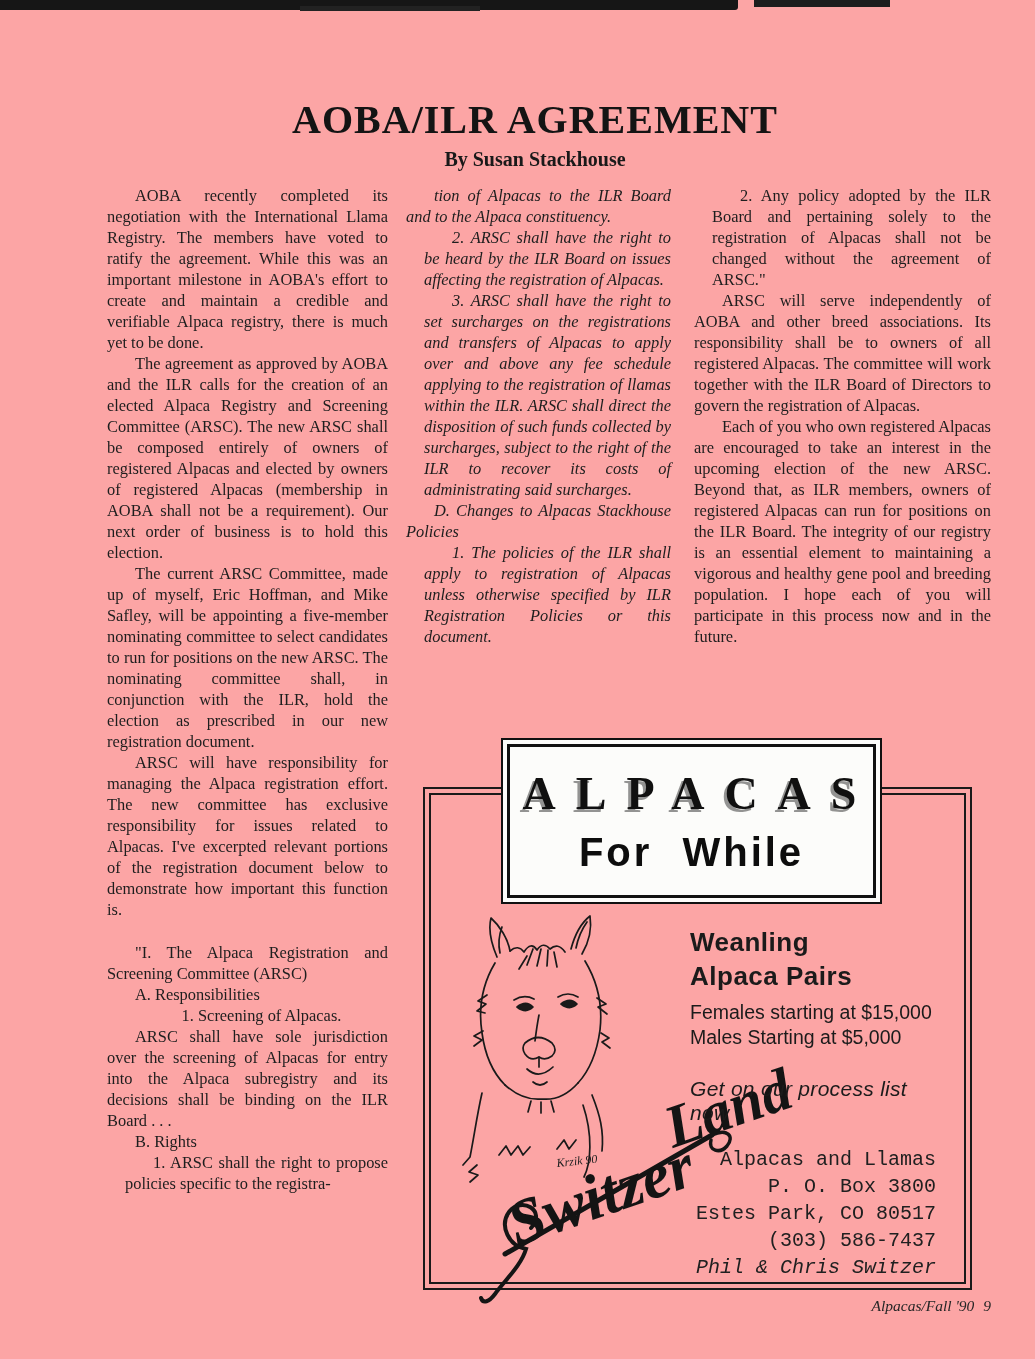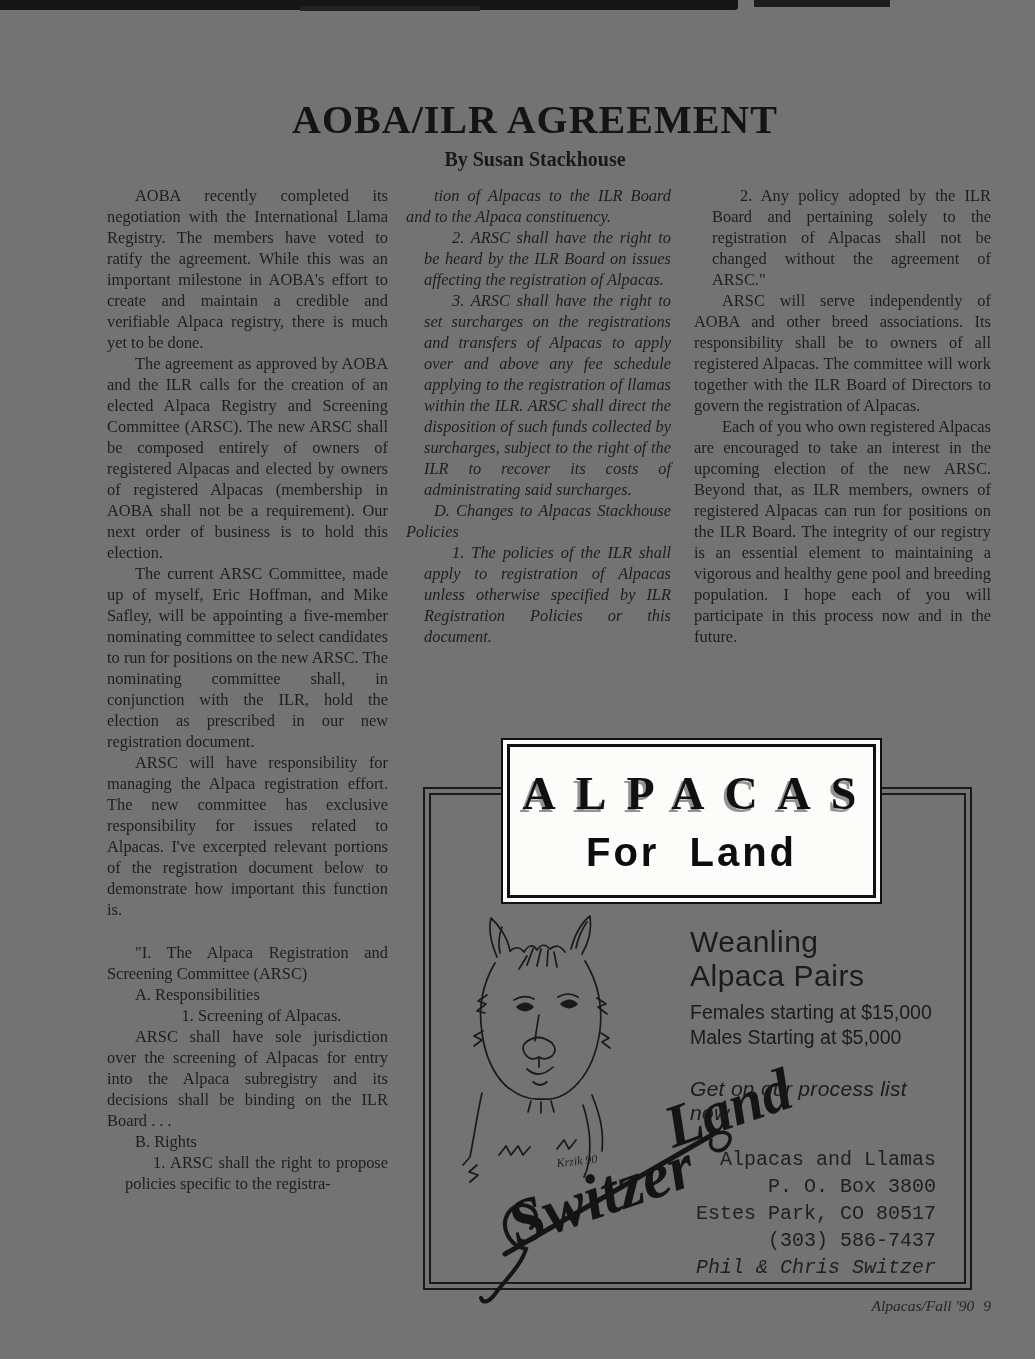--- a/index.html
+++ b/index.html
@@ -1,21 +1,21 @@
 <!DOCTYPE html>
 <html lang="en"><head>
 <meta charset="utf-8">
 <style>
   html,body{margin:0;padding:0;}
   body{background:#d9d9d9;}
   .page{
     position:relative;
     width:1035px;height:1359px;
     margin:0 auto;
-    background:#737373;
+    background:#fca5a5;
     overflow:hidden;
     font-family:"Liberation Serif", serif;
     color:#1c1c1c;
   }
   
   .scanbar1{position:absolute;left:0;top:0;width:738px;height:10px;background:#161616;border-radius:0 0 3px 0;}
   .scanbar2{position:absolute;left:754px;top:0;width:136px;height:7px;background:#1d1d1d;}
   .scanbar3{position:absolute;left:300px;top:6px;width:180px;height:5px;background:#222;}
 
   .title{
@@ -65,21 +65,21 @@
     white-space:nowrap;
   }
   .ad-subheadline{
     font-family:"Liberation Sans",sans-serif;font-weight:bold;font-size:40px;
     letter-spacing:3px;word-spacing:16px;color:#0d0d0d;margin-top:10px;
   }
 
   .alpaca-art{position:absolute;left:441px;top:903px;width:220px;height:300px;}
 
   .offer{position:absolute;left:690px;top:925px;width:254px;font-family:"Liberation Sans",sans-serif;color:#1b1b1b;}
-  .offer-title{font-size:30px;font-weight:normal;line-height:34px;letter-spacing:0.5px;}
+  .offer-title{font-size:26px;font-weight:bold;line-height:34px;letter-spacing:0.5px;}
   .offer-prices{font-size:19.5px;line-height:25px;margin-top:7px;}
   .offer-cta{font-size:21px;font-style:italic;margin-top:27px;letter-spacing:0.3px;}
 
   .logo-svg{position:absolute;left:425px;top:1032px;width:470px;height:300px;overflow:visible;}
 
   .contact{
     position:absolute;left:640px;top:1146px;width:296px;
     font-family:Liberation Mono, monospace;font-size:20px;line-height:27px;
     text-align:right;color:#202020;
   }
@@ -142,21 +142,21 @@
       <path d="M287,103 C302,96 310,104 302,114 C295,122 283,119 286,108" stroke-width="3.5"></path>
       <path d="M106,196 C122,178 96,164 84,180 C74,194 84,214 101,217 C96,234 80,248 70,262 C64,270 58,272 56,266" stroke-width="4"></path>
     </g>
     <text x="92" y="214" transform="rotate(-19 92 214)" font-family="Liberation Serif, serif" font-style="italic" font-weight="bold" font-size="64" fill="#141414">Switzer</text>
     <text x="248" y="116" transform="rotate(-19 248 116)" font-family="Liberation Serif, serif" font-style="italic" font-weight="bold" font-size="60" fill="#141414">Land</text>
   </svg>
 
   <div class="ad-header">
     <div class="ad-header-inner">
       <div class="ad-headline">ALPACAS</div>
-      <div class="ad-subheadline">For Land</div>
+      <div class="ad-subheadline">For While</div>
     </div>
   </div>
 
   <svg class="alpaca-art" viewBox="0 0 220 300">
     <g stroke="#1a1a1a" stroke-width="1.7" fill="none" stroke-linecap="round" stroke-linejoin="round">
 
       <path d="M56,54 C50,40 47,27 50,15 C59,23 67,36 69,48"></path>
       <path d="M59,50 C57,41 58,32 61,24"></path>
       <path d="M130,46 C134,31 140,20 149,13 C151,26 148,39 141,51"></path>
       <path d="M135,45 C137,35 141,26 146,19"></path>

